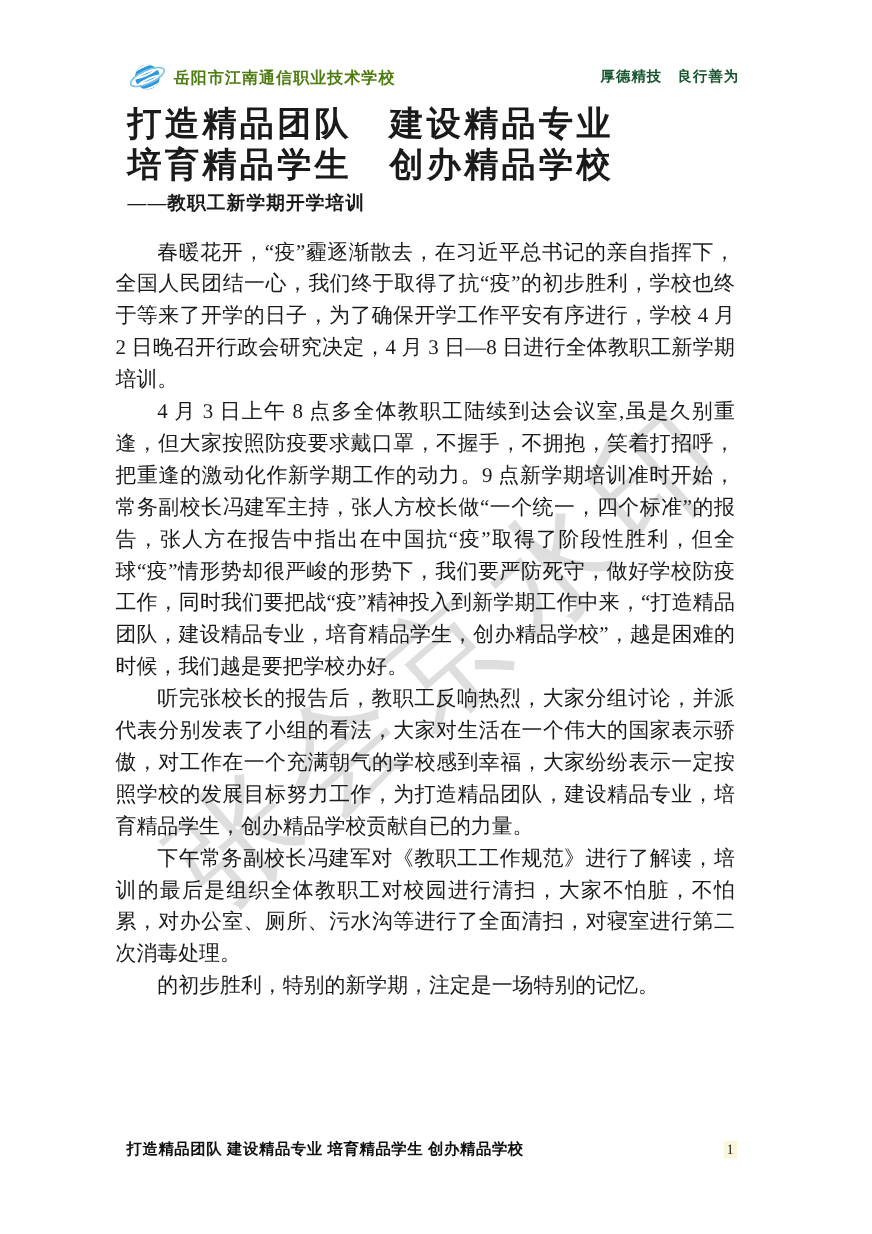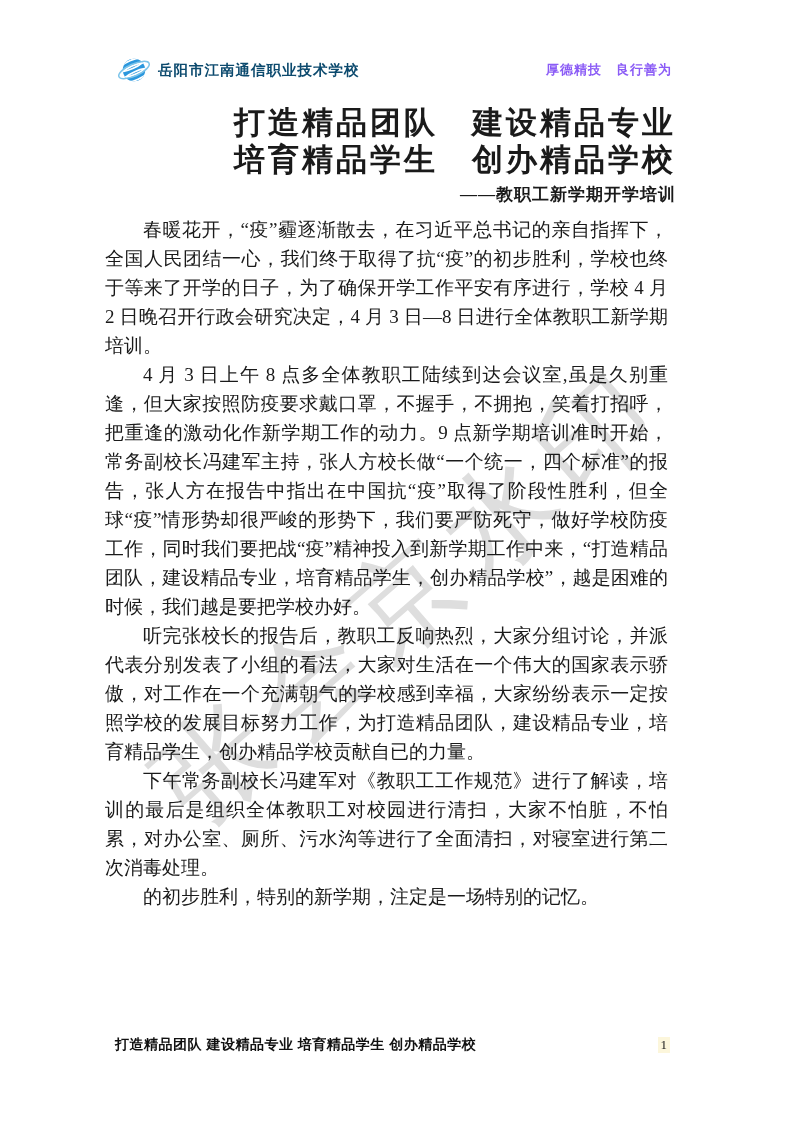--- a/index.html
+++ b/index.html
@@ -23,39 +23,39 @@
     align-items: center;
     justify-content: space-between;
   }
   .header-left { display: flex; align-items: center; gap: 6px; }
   .logo { width: 36px; height: 40px; flex: 0 0 auto; }
   .school-name {
     font-family: "Liberation Sans", "DejaVu Sans", sans-serif;
     font-weight: bold;
     font-size: 14.5px;
     letter-spacing: 1px;
-    color: #0c4a6e;
+    color: #4d7c0f;
     white-space: nowrap;
   }
   .slogan {
     font-family: "Liberation Sans", "DejaVu Sans", sans-serif;
     font-weight: bold;
     font-size: 13px;
     letter-spacing: 1px;
-    color: #8b5cf6;
+    color: #14532d;
     white-space: nowrap;
   }
 
   
   .title-block {
     position: absolute;
-    top: 104px;
+    top: 94px;
     left: 116px;
     width: 560px;
-    text-align: right;
+    text-align: left;
     z-index: 2;
   }
   .title-line {
     font-weight: bold;
     font-size: 31px;
     line-height: 37px;
     letter-spacing: 3px;
     white-space: nowrap;
   }
   .subtitle {

